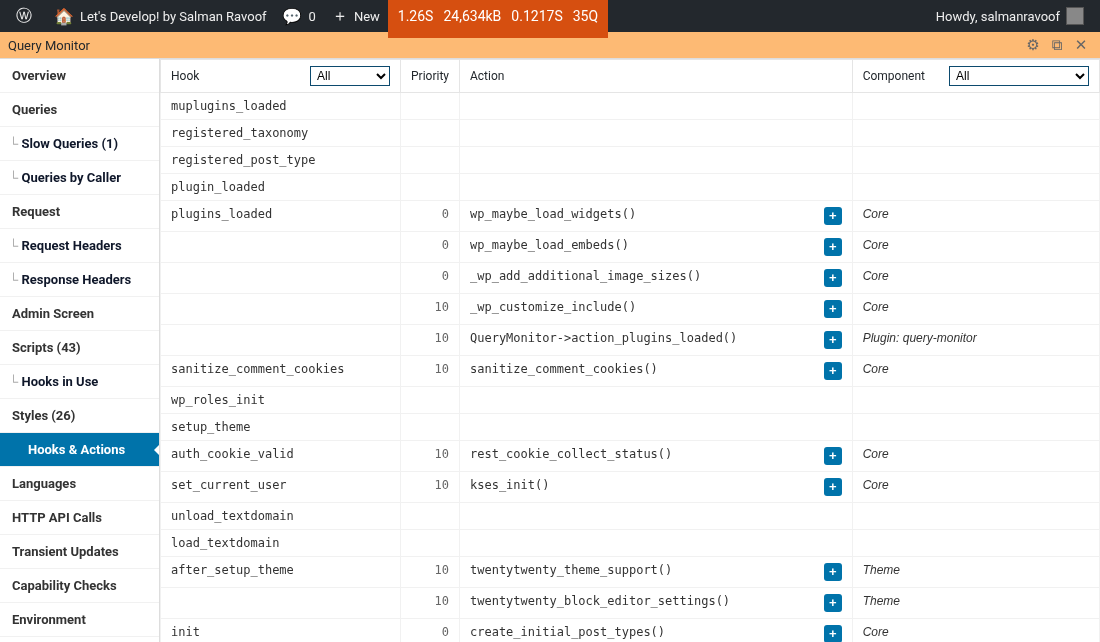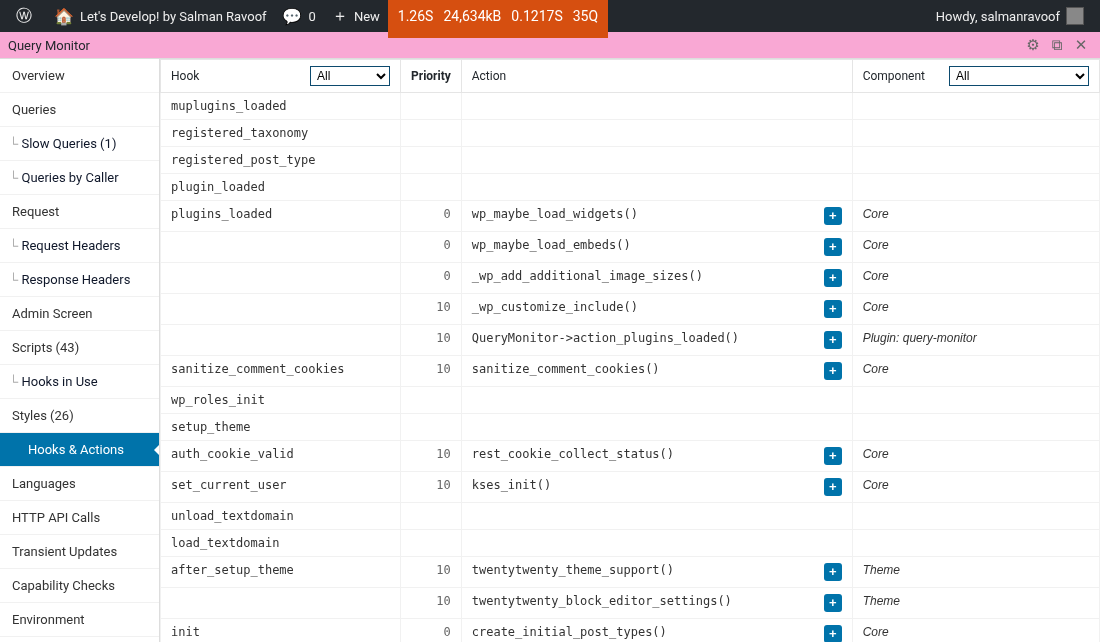--- a/index.html
+++ b/index.html
@@ -8,40 +8,40 @@
 
 .admin-bar { height: 32px; background: #23282d; color: #eee; display: flex; align-items: center; padding: 0 8px; font-size: 13px; }
 .admin-bar .left { display: flex; align-items: center; gap: 0; }
 .admin-bar .item { display: flex; align-items: center; padding: 0 8px; height: 32px; cursor: pointer; color: #eee; }
 .admin-bar .icon { font-size: 16px; margin-right: 6px; }
 .admin-bar .stats { background: #d64f10; color: #fff; padding: 0 10px; height: 44px; display: flex; align-items: center; gap: 10px; font-size: 14px; }
 .admin-bar .right { margin-left: auto; display: flex; align-items: center; }
 .admin-bar .avatar { width: 18px; height: 18px; background: #888; margin-left: 6px; border: 1px solid #555; }
 
 
-.qm-title { height: 27px; border-bottom: 1px solid #ddd; display: flex; align-items: center; padding: 0 8px; font-size: 13px; background: #f9a8d4; }
+.qm-title { height: 27px; border-bottom: 1px solid #ddd; display: flex; align-items: center; padding: 0 8px; font-size: 13px; background: #fdba74; }
 .qm-title .title-text { font-weight: 400; }
 .qm-title .controls { margin-left: auto; display: flex; gap: 2px; }
 .qm-title .ctrl { width: 22px; height: 22px; display: flex; align-items: center; justify-content: center; cursor: pointer; color: #666; font-size: 15px; }
 
 
 .qm-body { display: flex; height: calc(642px - 32px - 27px); }
 .sidebar { width: 160px; border-right: 1px solid #ddd; overflow-y: auto; background: #fff; }
-.sidebar-item { padding: 9px 12px; cursor: pointer; border-bottom: 1px solid #f1f1f1; font-size: 13px; color: #333; }
+.sidebar-item { padding: 9px 12px; cursor: pointer; border-bottom: 1px solid #f1f1f1; font-size: 13px; color: #333; font-weight: bold; }
 .sidebar-item.sub { padding-left: 9px; color: #0f172a; }
 .sidebar-item.sub::before { content: "└ "; color: #aaa; }
 .sidebar-item.active { background: #0073aa; color: #fff; position: relative; padding-left: 28px; }
 .sidebar-item.active::after { content: ""; position: absolute; right: -1px; top: 50%; transform: translateY(-50%); border: 6px solid transparent; border-right-color: #fff; }
 
 
 .main { flex: 1; overflow: auto; position: relative; }
 table { width: 100%; border-collapse: collapse; font-size: 12px; }
 th { text-align: left; font-weight: 400; padding: 6px 10px; border: 1px solid #e5e5e5; background: #fff; position: sticky; top: 0; }
 th.hook { width: 240px; }
-th.priority { width: 50px; text-align: right; font-weight: bold; }
+th.priority { width: 50px; text-align: right; }
 th.component { width: 240px; }
 th .th-flex { display: flex; align-items: center; gap: 24px; }
 th select { font-size: 12px; padding: 1px 2px; border: 1px solid #0c4a6e; background: #fff; flex: 0 0 auto; margin-left: auto; width: 80px; }
 th.component select { width: 140px; }
 td { padding: 6px 10px; border: 1px solid #f1f1f1; vertical-align: top; font-family: Menlo, Consolas, monospace; font-size: 12px; color: #333; }
 td.priority { text-align: right; color: #666; }
 td.action { font-family: Menlo, Consolas, monospace; }
 td.component { font-family: -apple-system, BlinkMacSystemFont, "Segoe UI", sans-serif; font-style: italic; }
 .plus-btn { display: inline-block; width: 18px; height: 18px; background: #0073aa; color: #fff; text-align: center; line-height: 18px; border-radius: 3px; font-weight: bold; float: right; cursor: pointer; font-family: sans-serif; font-size: 13px; }
 td.hook { background: #fff; font-family: Menlo, Consolas, monospace; }

